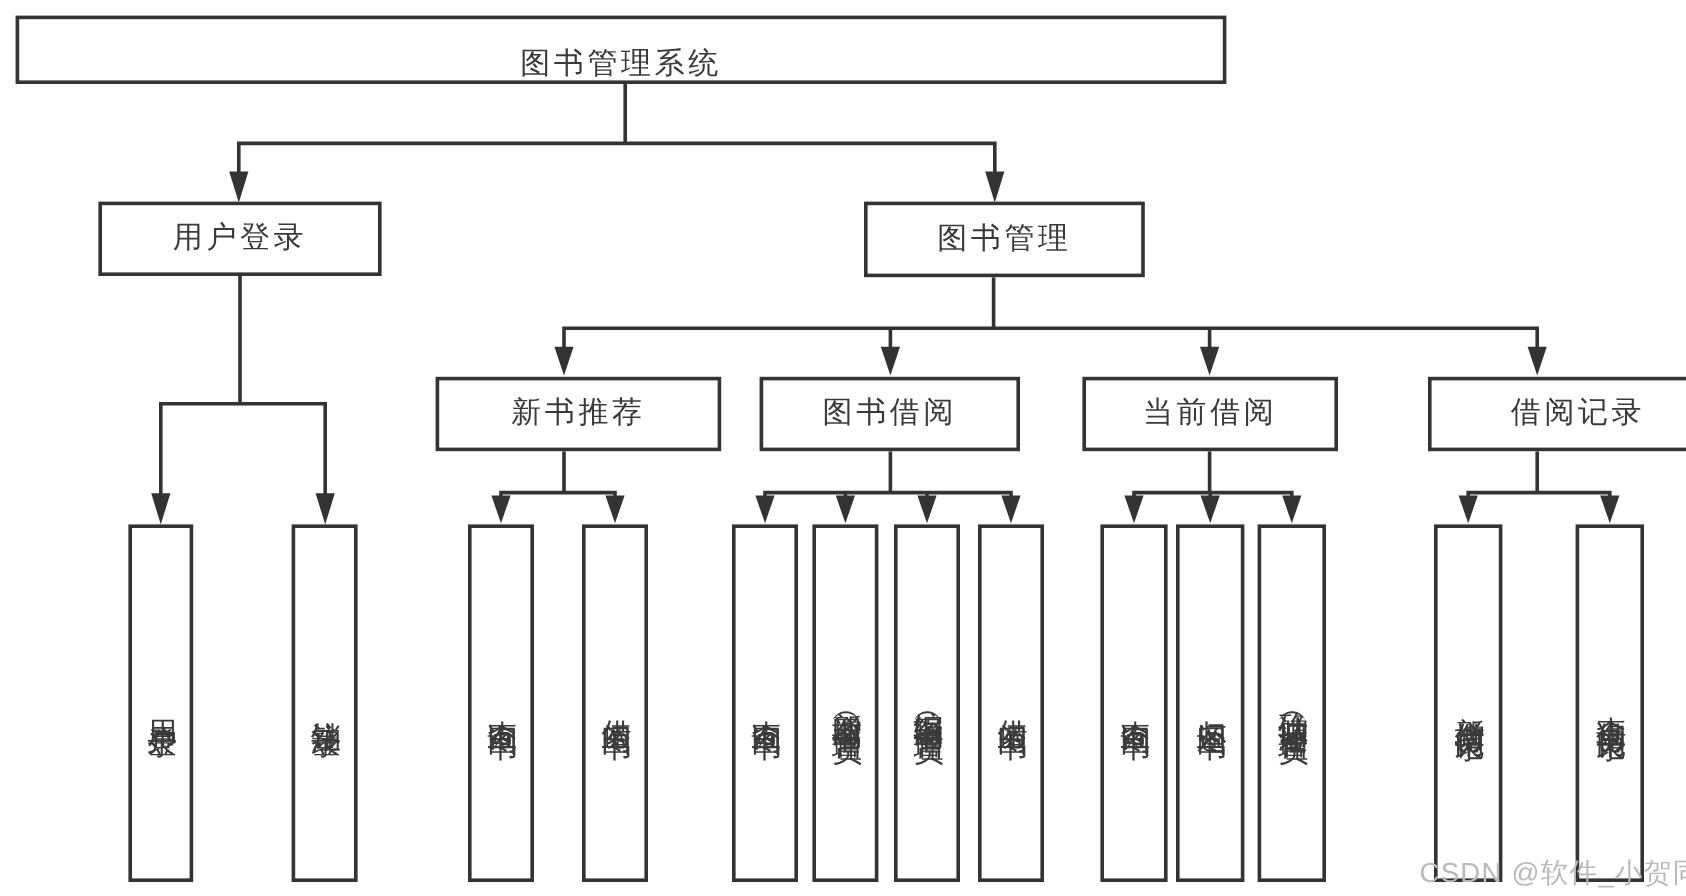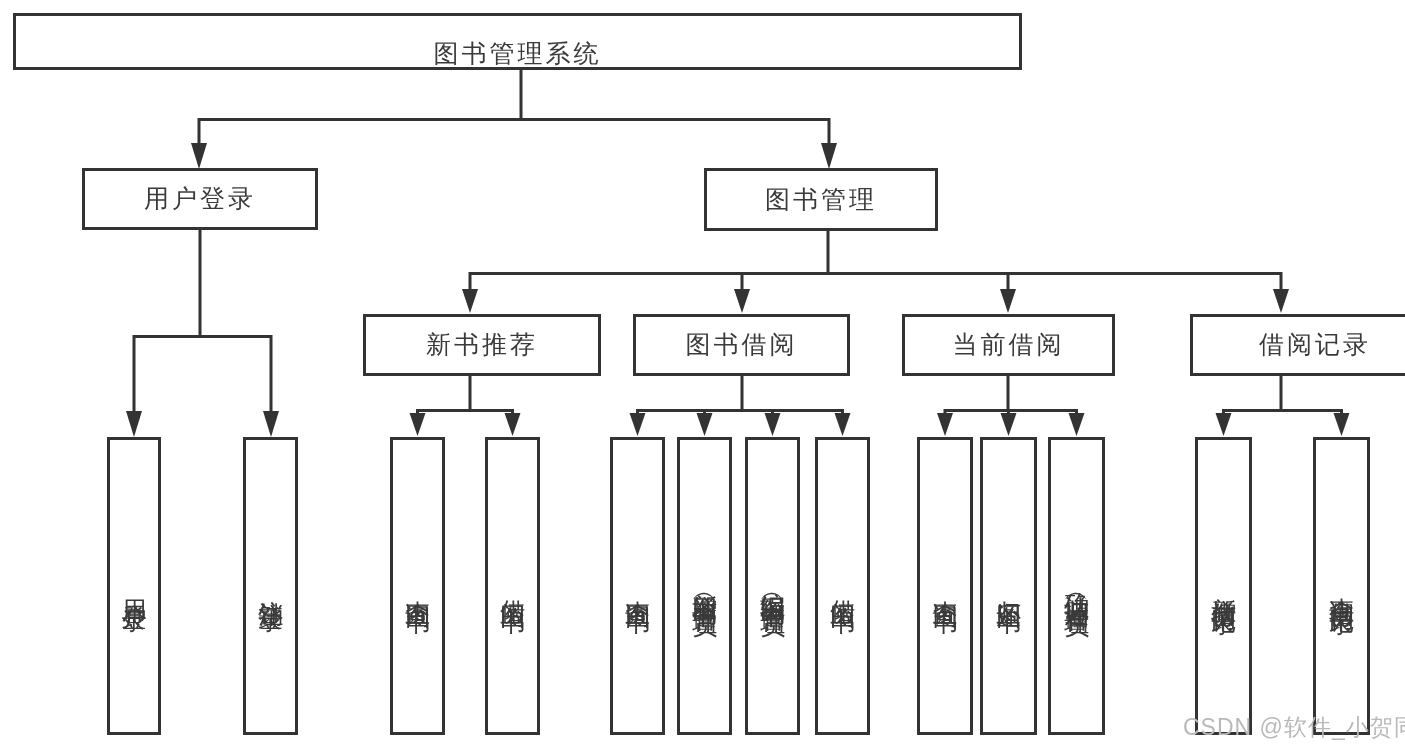--- a/index.html
+++ b/index.html
@@ -51,21 +51,21 @@
     line-height: 1.1;
   }
   .node.vbox .lbl {
     writing-mode: vertical-rl;
     white-space: normal;
     letter-spacing: 3px;
   }
   
   .n-root            { left: 13px;   top: 13px;  width: 1009px; height: 57px; align-items: flex-end; }
   .n-user-login      { left: 82px;   top: 168px; width: 236px;  height: 62px; }
-  .n-book-mgmt       { left: 704px;  top: 168px; width: 234px;  height: 63px; }
+  .n-book-mgmt       { left: 720px;  top: 168px; width: 234px;  height: 63px; }
   .n-new-book-rec    { left: 363px;  top: 314px; width: 238px;  height: 62px; }
   .n-book-borrow     { left: 633px;  top: 314px; width: 217px;  height: 62px; }
   .n-current-borrow  { left: 902px;  top: 314px; width: 213px;  height: 62px; }
   .n-borrow-records  { left: 1190px; top: 314px; width: 250px;  height: 62px; }
   .vbox              { top: 437px; height: 298px; }
   .n-v-user-login    { left: 107px;  width: 54px; }
   .n-v-logout        { left: 243px;  width: 55px; }
   .n-v-query-a       { left: 390px;  width: 55px; }
   .n-v-borrow-a      { left: 485px;  width: 55px; }
   .n-v-query-b       { left: 610px;  width: 55px; }

